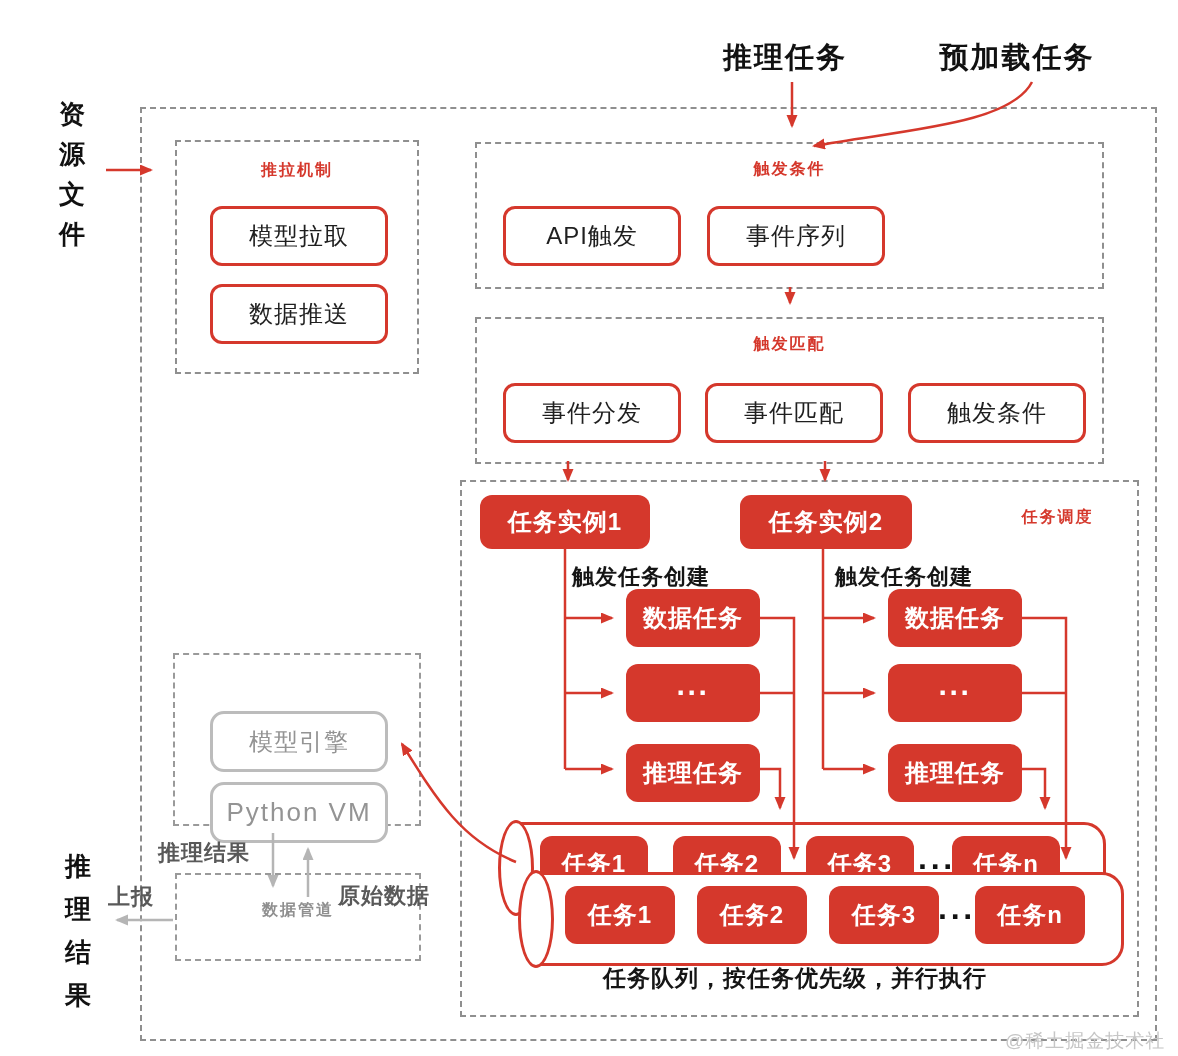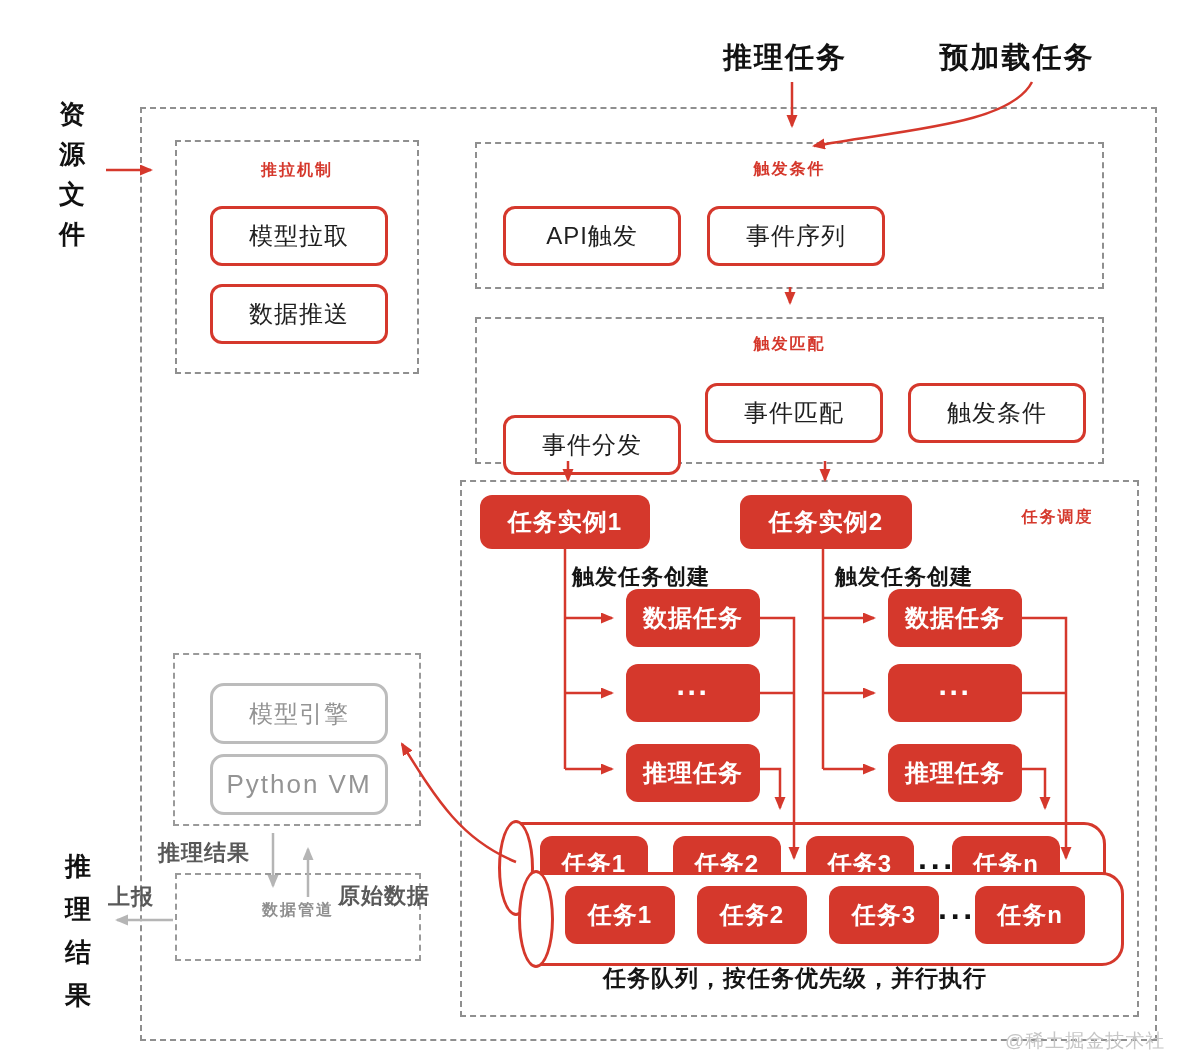--- a/index.html
+++ b/index.html
@@ -17,21 +17,21 @@
     font-size:24px;color:#1f1f1f;letter-spacing:1px;
   }
   .rbox{
     position:absolute;background:#d5382c;border-radius:12px;
     display:flex;align-items:center;justify-content:center;
     font-size:24px;color:#ffffff;font-weight:600;letter-spacing:1px;
   }
   .gbox{
     position:absolute;background:#fff;border:3px solid #bcbcbc;border-radius:14px;
     display:flex;align-items:center;justify-content:center;
-    font-size:24px;color:#949494;letter-spacing:1px;
+    font-size:24px;color:#949494;letter-spacing:1px;margin-top:28px;
   }
   .vtext{
     position:absolute;font-weight:bold;font-size:26px;color:#111;
     width:40px;line-height:40px;word-break:break-all;text-align:center;
   }
   .gray-label{position:absolute;font-size:22px;color:#595959;font-weight:600;letter-spacing:1px;}
   .black-label{position:absolute;font-size:22px;color:#151515;font-weight:600;letter-spacing:1px;}
   .cyl-body{position:absolute;background:#fff;border:3px solid #d5382c;border-radius:0 22px 22px 0;}
   .cyl-cap{position:absolute;background:#fff;border:3px solid #d5382c;border-radius:50%;}
   .qdots{position:absolute;font-weight:bold;color:#111;font-size:32px;letter-spacing:2px;}
@@ -60,21 +60,21 @@
 
 <div class="abs dash" style="left:475px;top:142px;width:625px;height:143px;">
   <div class="sec-title" style="margin-top:15px;">触发条件</div>
 </div>
 <div class="wbox" style="left:503px;top:206px;width:172px;height:54px;">API触发</div>
 <div class="wbox" style="left:707px;top:206px;width:172px;height:54px;">事件序列</div>
 
 <div class="abs dash" style="left:475px;top:317px;width:625px;height:143px;">
   <div class="sec-title" style="margin-top:15px;">触发匹配</div>
 </div>
-<div class="wbox" style="left:503px;top:383px;width:172px;height:54px;margin-top:32px;">事件分发</div>
+<div class="wbox" style="left:503px;top:383px;width:172px;height:54px;">事件分发</div>
 <div class="wbox" style="left:705px;top:383px;width:172px;height:54px;">事件匹配</div>
 <div class="wbox" style="left:908px;top:383px;width:172px;height:54px;">触发条件</div>
 
 <div class="abs dash" style="left:460px;top:480px;width:675px;height:533px;"></div>
 <div class="sec-title abs" style="left:995px;top:507px;width:125px;">任务调度</div>
 
 <div class="rbox" style="left:480px;top:495px;width:170px;height:54px;">任务实例1</div>
 <div class="rbox" style="left:740px;top:495px;width:172px;height:54px;border-radius:11px;">任务实例2</div>
 
 <div class="black-label" style="left:572px;top:562px;">触发任务创建</div>

